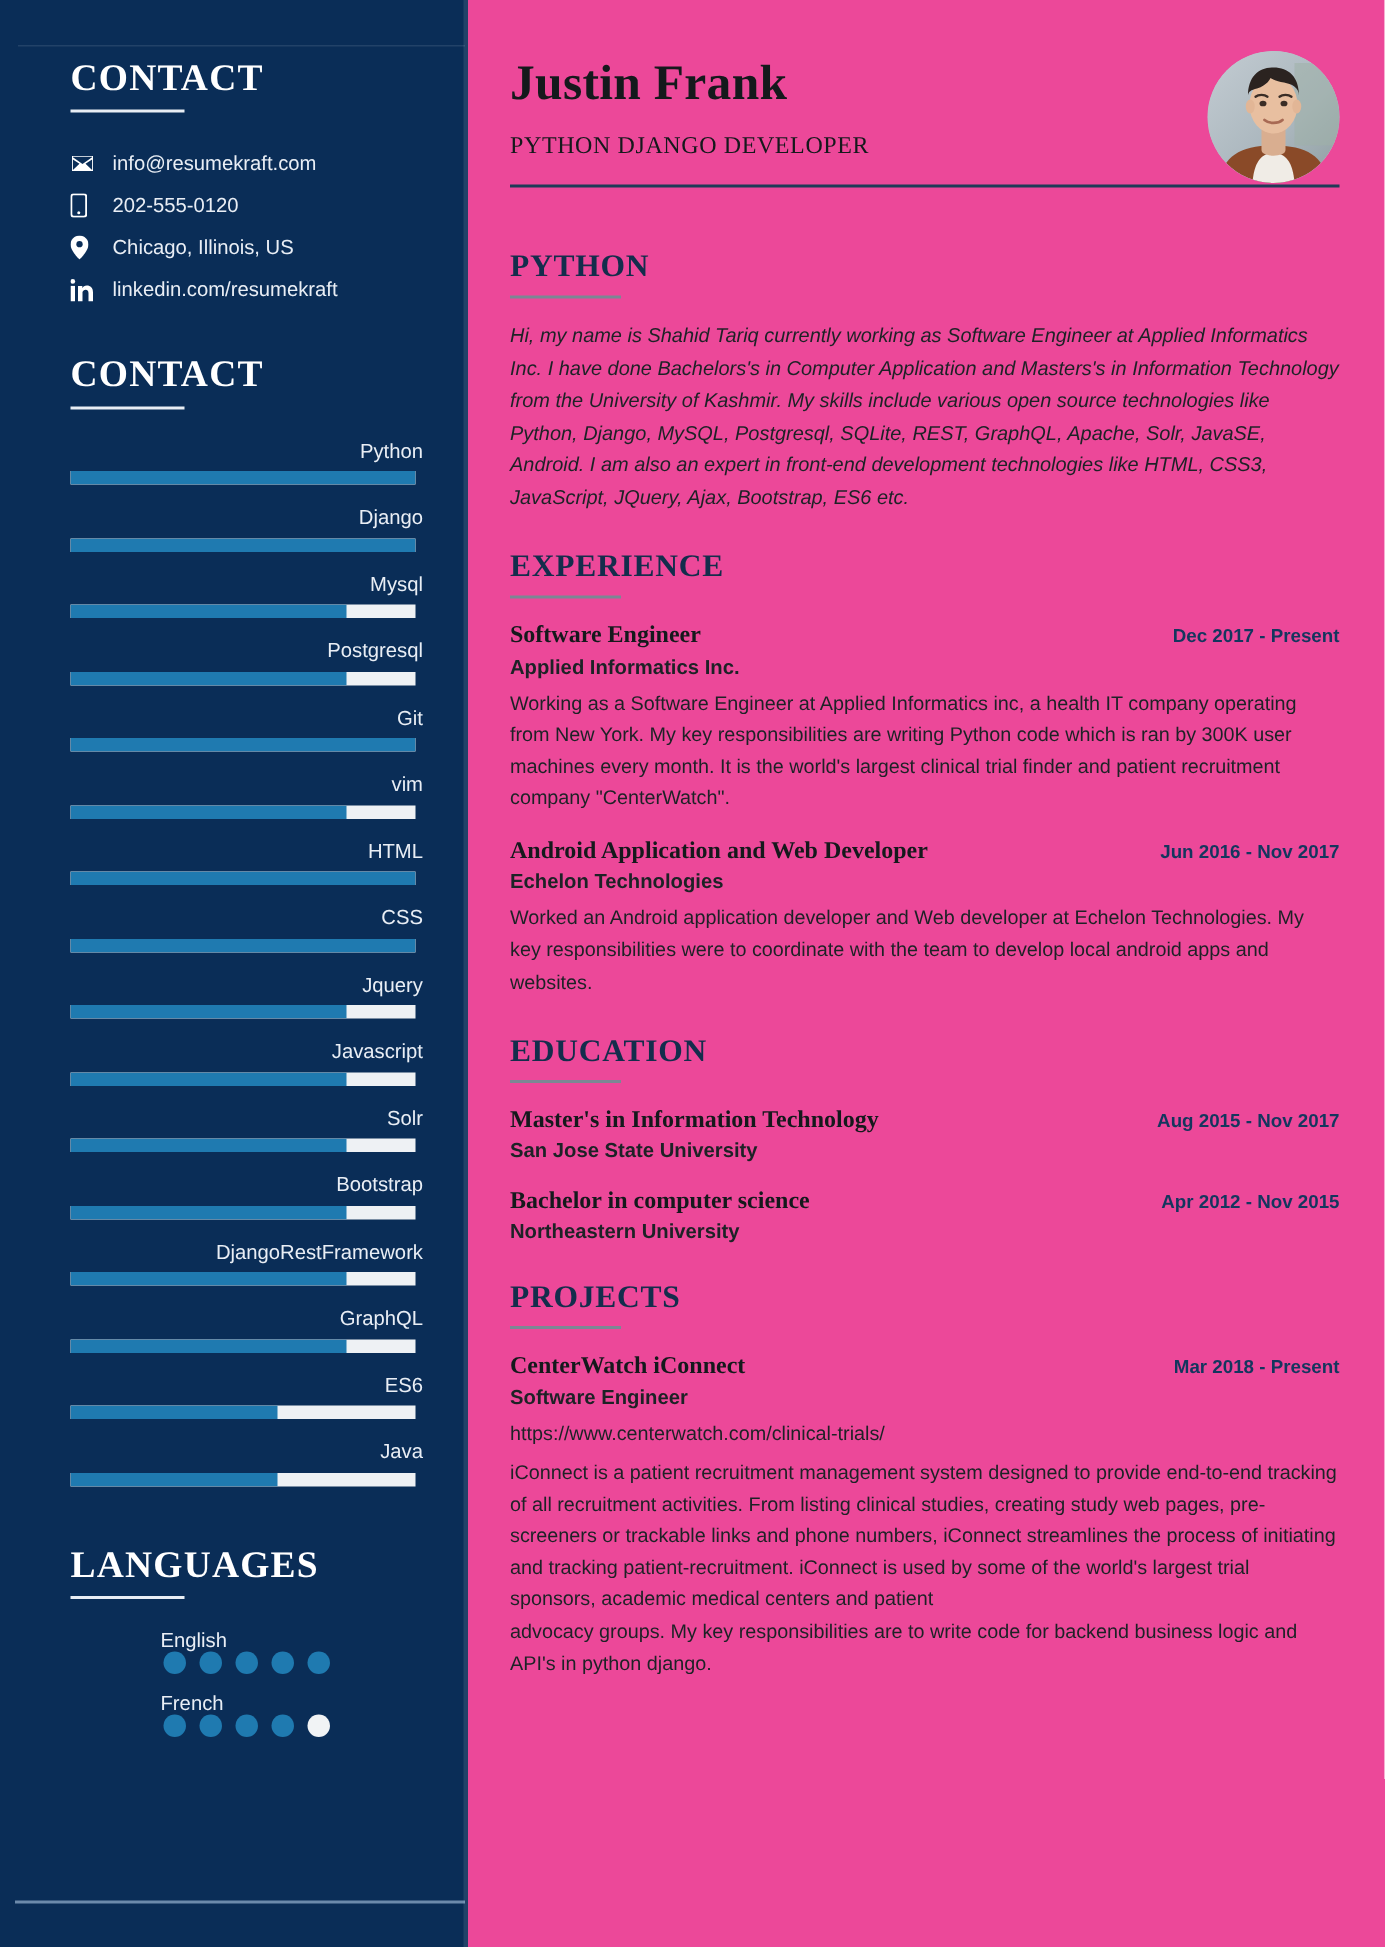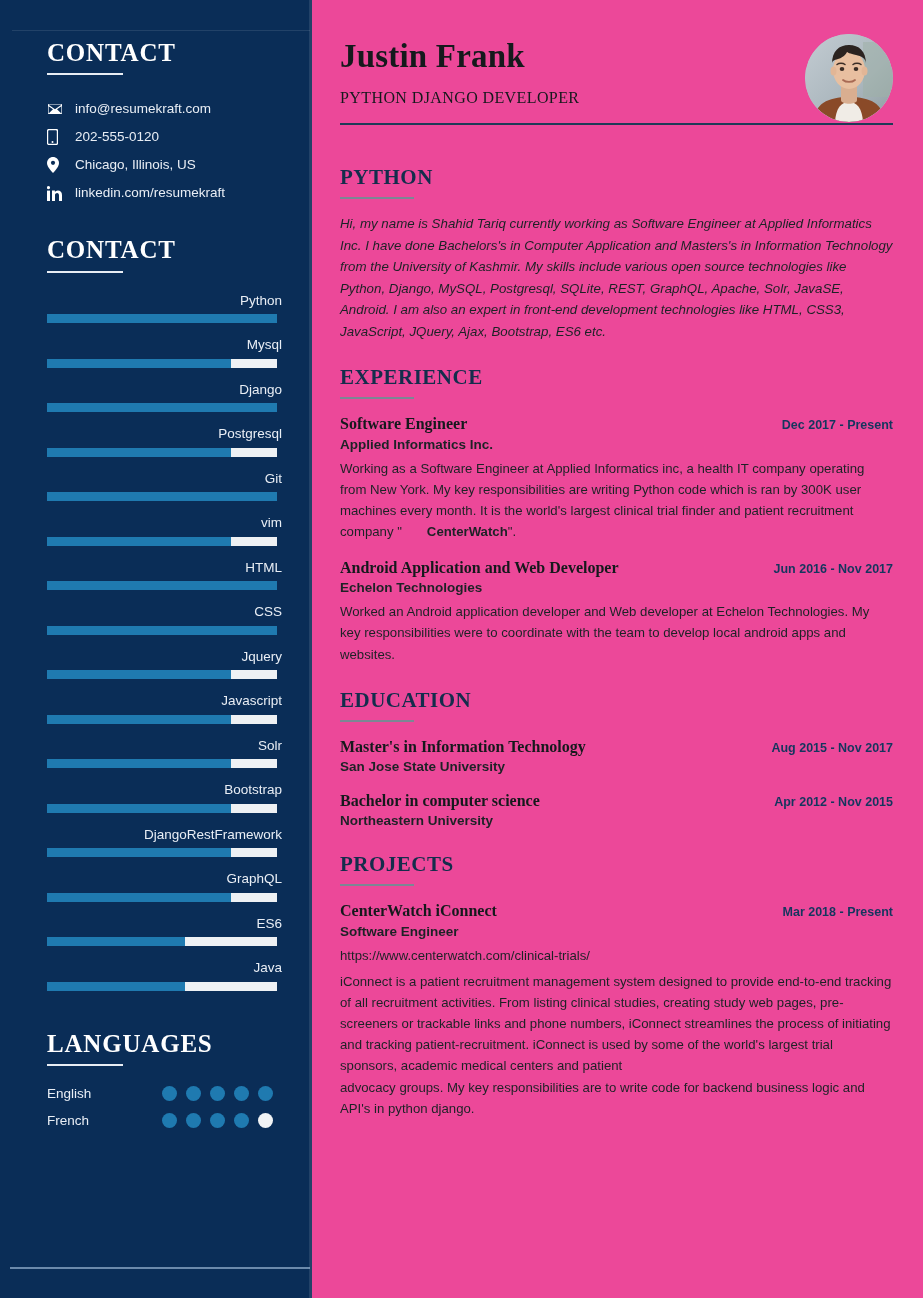--- a/index.html
+++ b/index.html
@@ -108,20 +108,21 @@
     background: #1f7ab0;
   }
 
   
   .lang-wrap { margin-top: 40px; }
   .lang-rows { margin-top: 20px; }
   .lang-row {
     display: flex;
     align-items: center;
     margin-bottom: 12px;
+    flex-direction: column;
   }
   .lang-name {
     font-size: 13.5px;
     color: #e9eef5;
     width: 115px;
   }
   .dots { display: flex; gap: 9px; }
   .dot {
     width: 15px; height: 15px;
     border-radius: 50%;
@@ -222,21 +223,21 @@
     color: #1d2226;
     margin-top: 2px;
     line-height: 1.3;
   }
   .entry-desc {
     margin-top: 5px;
     font-size: 13.2px;
     line-height: 1.6;
     color: #1d2226;
   }
-  .entry-desc b { font-weight: bold; margin-left: 25px; }
+  .entry-desc b { font-weight: normal; }
   .entry-url {
     margin-top: 6px;
     font-size: 13.2px;
     color: #1d2226;
     line-height: 1.5;
   }
 </style>
 </head>
 <body>
 
@@ -304,29 +305,29 @@
         <h2 class="sb-heading">CONTACT</h2>
         <div class="sb-heading-rule"></div>
         <div id="skills-list">
             <div class="skill">
               <div class="skill-name">Python</div>
               <div class="skill-track">
                 <div class="skill-fill" style="width: 100%;"></div>
               </div>
             </div>
             <div class="skill">
+              <div class="skill-name">Django</div>
+              <div class="skill-track">
+                <div class="skill-fill" style="width: 100%;"></div>
+              </div>
+            </div>
+            <div class="skill">
               <div class="skill-name">Mysql</div>
               <div class="skill-track">
                 <div class="skill-fill" style="width: 80%;"></div>
-              </div>
-            </div>
-            <div class="skill">
-              <div class="skill-name">Django</div>
-              <div class="skill-track">
-                <div class="skill-fill" style="width: 100%;"></div>
               </div>
             </div>
             <div class="skill">
               <div class="skill-name">Postgresql</div>
               <div class="skill-track">
                 <div class="skill-fill" style="width: 80%;"></div>
               </div>
             </div>
             <div class="skill">
               <div class="skill-name">Git</div>

